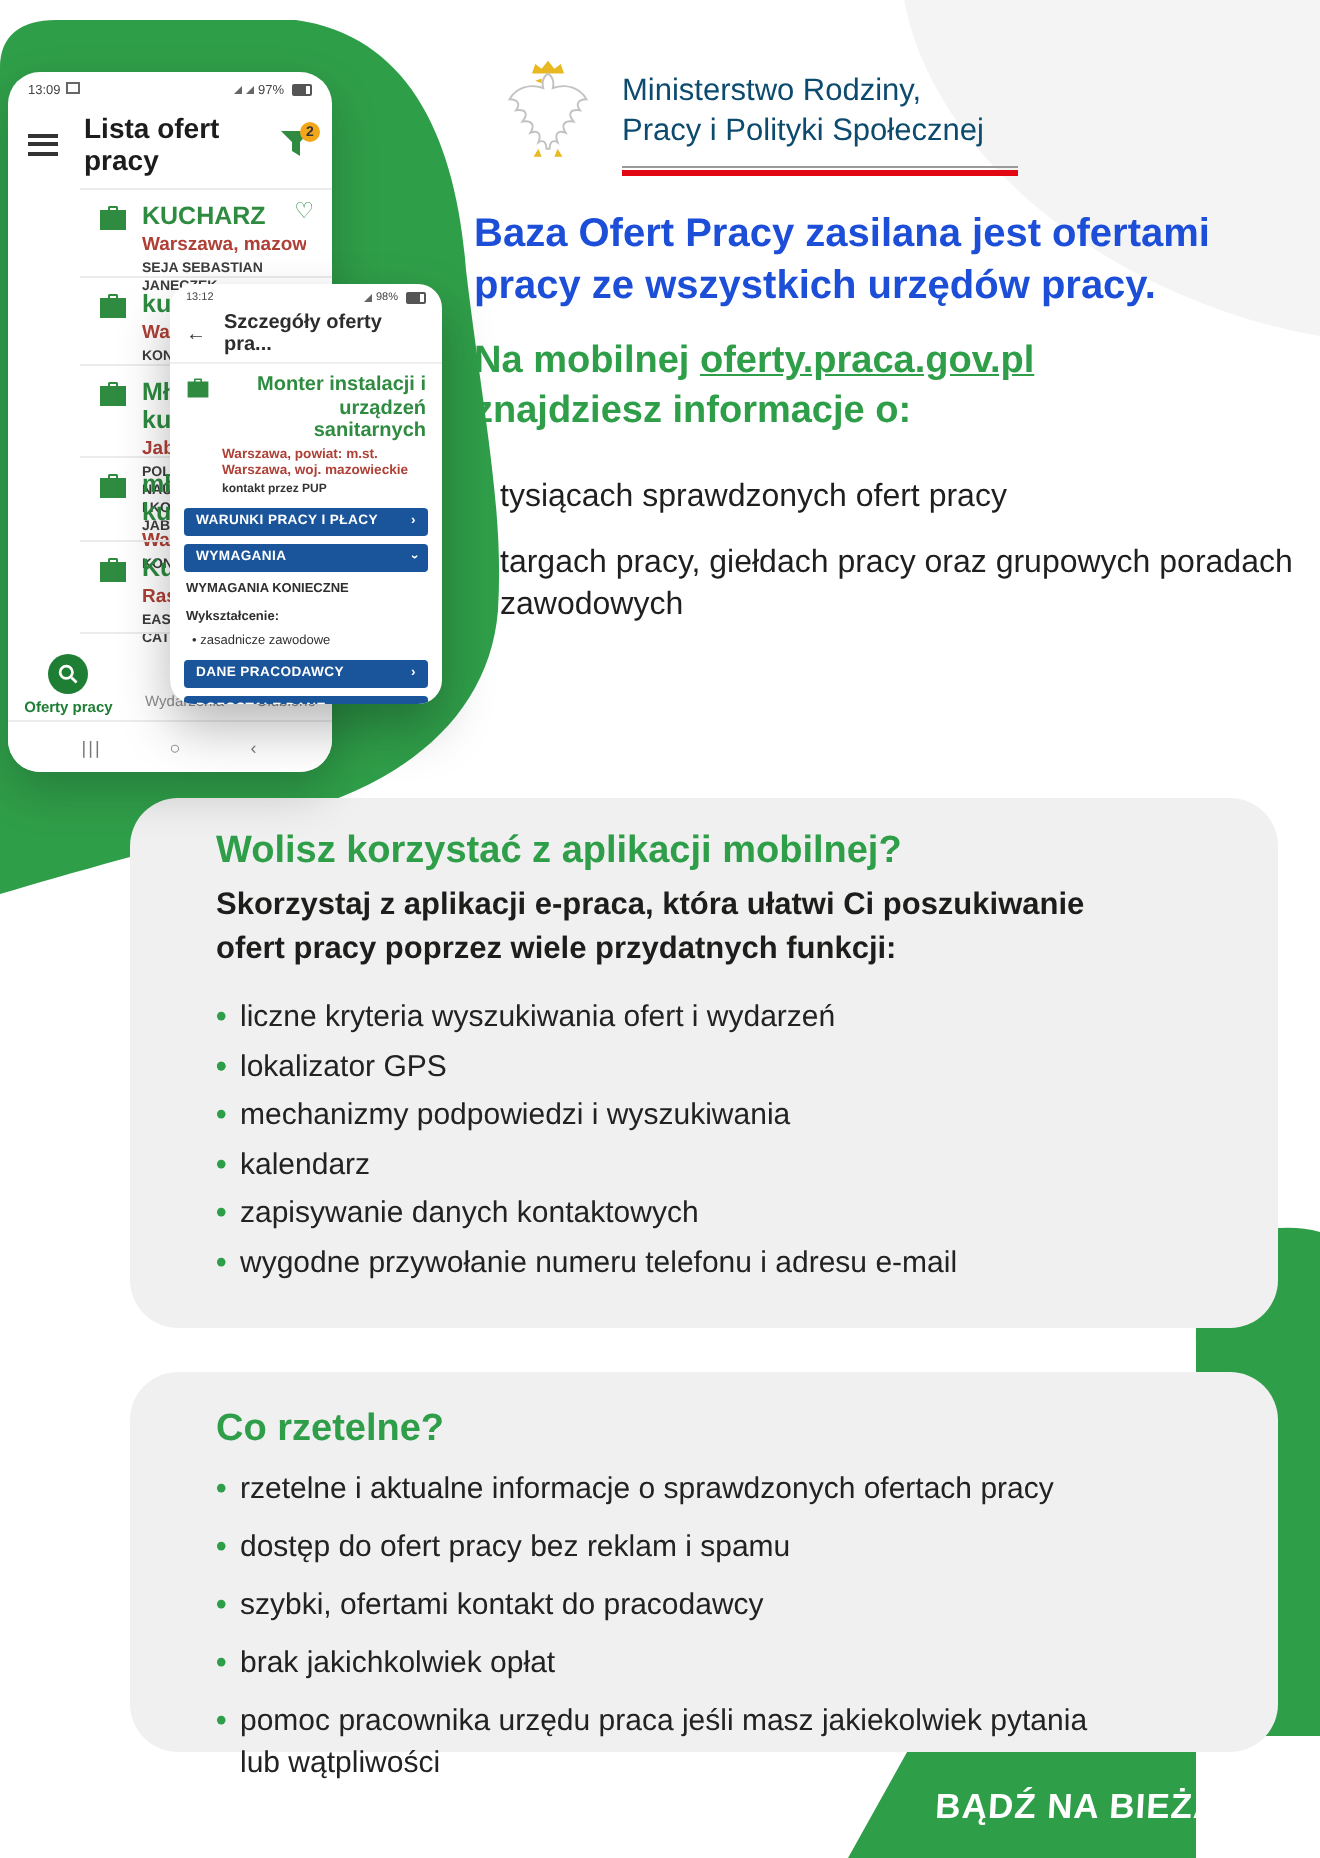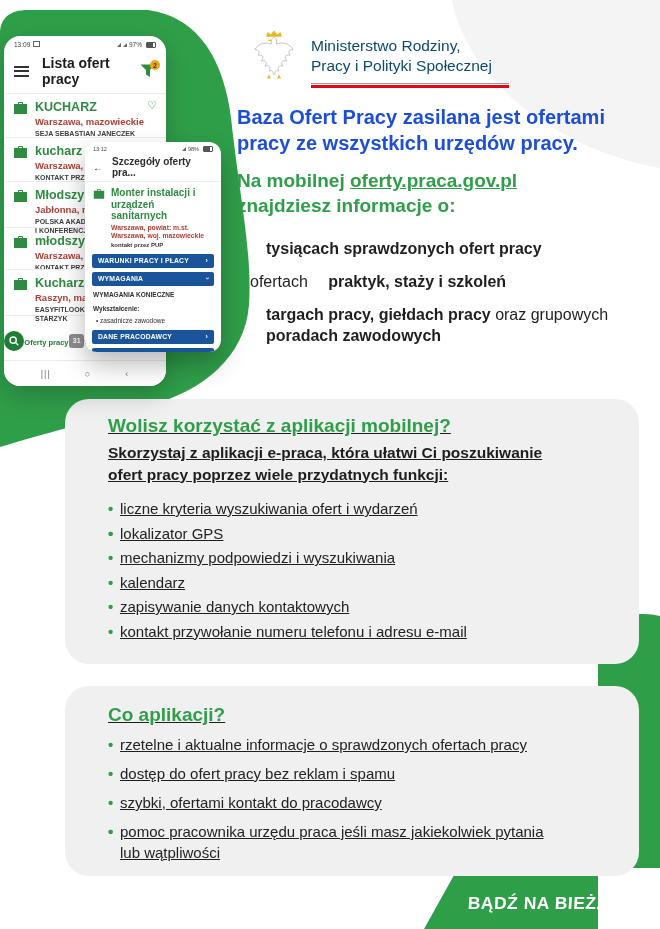--- a/index.html
+++ b/index.html
@@ -1,39 +1,39 @@
 <!DOCTYPE html>
 <html><head>
 <meta charset="utf-8">
 <style>
   html,body{margin:0;padding:0;background:#fff;}
   .poster{position:relative;width:660px;height:929px;background:#fff;overflow:hidden;
           font-family:"Liberation Sans","DejaVu Sans",sans-serif;color:#1f1f1f;}
   .pre{white-space:pre-line;}
-  .b{font-weight:bold;margin-left:16px;}
+  .b{font-weight:normal;}
   svg.bg{position:absolute;left:0;top:0;z-index:0;}
 
   
   .ministry{position:absolute;left:250px;top:30px;display:flex;gap:13px;z-index:2;}
   .ministry-text{font-size:15.5px;line-height:20px;color:#0c4a6e;padding-top:6px;}
   .logo-rule{margin-top:7px;width:198px;}
   .logo-rule .g{height:1px;background:#9a9a9a;}
   .logo-rule .r{height:3px;background:#e30613;margin-top:1px;}
 
   
   .intro{position:absolute;left:237px;top:104px;width:422px;z-index:2;}
   .intro h1{margin:0;font-size:20px;line-height:26px;font-weight:bold;color:#1d4ed8;}
   .intro .sub{margin:12px 0 0;font-size:19px;line-height:25px;font-weight:600;color:#2f9e49;}
   .intro .sub a{color:#2f9e49;text-decoration:underline;cursor:pointer;text-align:center;}
   .intro-bullets{list-style:none;margin:20px 0 0;padding:0;font-size:16px;line-height:21px;color:#1f1f1f;}
   .intro-bullets li{position:relative;padding-left:13px;margin-bottom:12px;}
   .dot{position:absolute;left:0;top:0;color:#2f9e49;font-weight:bold;}
 
   
-  .card{position:absolute;left:65px;width:574px;background:#f0f0f1;border-radius:24px;z-index:1;text-decoration:underline;}
+  .card{position:absolute;left:65px;width:574px;background:#f0f0f1;border-radius:24px;z-index:1;}
   .card-mobile{top:399px;height:265px;padding:16px 40px 0 43px;box-sizing:border-box;}
   .card-benefits{top:686px;height:190px;padding:18px 40px 0 43px;box-sizing:border-box;}
   .card h2{margin:0;font-size:19px;font-weight:bold;color:#2f9e49;}
   .card .subtitle{margin:5px 0 0;font-size:15.5px;line-height:21.5px;font-weight:600;color:#1d1d1b;}
   .card ul{list-style:none;margin:12px 0 0;padding:0;font-size:15px;color:#222;}
   .card-mobile ul li{position:relative;padding-left:12px;line-height:24.5px;}
   .card-benefits ul{margin-top:8px;}
   .card-benefits ul li{position:relative;padding-left:12px;line-height:21px;margin-bottom:8px;}
   .card .dot{top:0;}
 
@@ -49,48 +49,48 @@
   .sig{display:inline-block;width:0;height:0;border-left:4px solid transparent;border-bottom:4px solid #666;}
   .mailic{display:inline-block;width:5px;height:4px;border:1px solid #666;margin-left:3px;}
   .batt{display:inline-block;width:8px;height:4px;border:1px solid #555;border-radius:1px;position:relative;margin-left:2px;}
   .batt::after{content:"";position:absolute;left:0;top:0;bottom:0;width:6px;background:#555;}
   .p1-header{display:flex;align-items:center;padding:7px 10px 6px;}
   .ham span{display:block;width:15px;height:2px;background:#333;margin:2.5px 0;}
   .p1-title{font-size:14px;font-weight:600;color:#1c1c1c;margin-left:13px;flex:1;}
   .funnel{position:relative;width:16px;height:14px;}
   .fbadge{position:absolute;right:-4px;top:-4px;width:10px;height:10px;border-radius:50%;background:#f2a71b;
     color:#333;font-size:7px;font-weight:bold;display:flex;align-items:center;justify-content:center;}
-  .job-row{position:relative;padding:6px 13px 0 31px;border-top:1px solid #ececec;box-sizing:border-box;cursor:pointer;}
+  .job-row{position:relative;padding:6px 13px 0 31px;border-top:1px solid #ececec;box-sizing:border-box;cursor:pointer;margin-left:36px;}
   .job-row .bc{position:absolute;left:9px;top:8px;}
   .job-title{font-size:12.5px;font-weight:bold;color:#2e8b40;line-height:14px;white-space:pre-line;}
   .job-loc{font-size:9.5px;font-weight:bold;color:#ae4036;margin-top:2px;white-space:nowrap;overflow:hidden;}
   .job-emp{font-size:7px;font-weight:bold;color:#3c3c3c;margin-top:2px;line-height:9px;}
   .heart{position:absolute;right:9px;top:6px;color:#2e8b40;font-size:11px;line-height:11px;cursor:pointer;}
   .r1{height:44px}.r2{height:44px}.r3{height:46px}.r4{height:42px}.r5{height:46px}.r6{height:42px}
   .tabbar{position:absolute;left:0;right:0;bottom:26px;height:36px;display:flex;justify-content:space-around;align-items:center;background:#fff;}
-  .tab{display:flex;flex-direction:row;align-items:center;font-size:7.5px;color:#8d8d8d;cursor:pointer;}
+  .tab{display:flex;flex-direction:column;align-items:center;font-size:7.5px;color:#8d8d8d;cursor:pointer;}
   .tab.active{color:#1e7e34;font-weight:600;}
   .searchc{width:20px;height:20px;border-radius:50%;background:#1e7e34;display:flex;align-items:center;justify-content:center;margin-bottom:2px;}
   .cal{width:15px;height:14px;background:#8d8d8d;border-radius:3px;color:#fff;font-size:7px;font-weight:bold;
     display:flex;align-items:center;justify-content:center;margin-bottom:3px;}
   .tabheart{font-size:13px;line-height:14px;margin-bottom:2px;}
   .navbar{position:absolute;left:0;right:0;bottom:0;height:25px;border-top:1px solid #ececec;background:#fff;
     display:flex;justify-content:center;align-items:center;gap:34px;color:#777;font-size:9px;}
   .navbar .nv{cursor:pointer;letter-spacing:1px;}
 
   
   .phone2{position:absolute;left:85px;top:142px;width:136px;height:210px;background:#fff;border-radius:12px;
     box-shadow:0 12px 26px rgba(0,0,0,.28);z-index:5;overflow:hidden;}
   .phone2 .p-status{padding:4px 8px 0;font-size:5.5px;}
   .p2-header{display:flex;align-items:center;padding:4px 8px 3px;border-bottom:1px solid #efefef;}
   .backar{font-size:10px;color:#333;cursor:pointer;}
   .p2-title{font-size:10px;font-weight:600;color:#2d2d2d;margin-left:9px;}
   .p2-job{position:relative;padding:5px 8px 0 26px;}
   .p2-job .bc{position:absolute;left:8px;top:7px;}
-  .p2-job-title{font-size:10px;font-weight:bold;color:#2e8b40;line-height:11.5px;}
+  .p2-job-title{font-size:10px;font-weight:bold;color:#2e8b40;line-height:11.5px;text-align:right;}
   .p2-job-loc{font-size:6.8px;font-weight:bold;color:#ae4036;line-height:8px;margin-top:2px;}
   .p2-job-contact{font-size:6px;font-weight:bold;color:#333;margin-top:2px;}
   .p2-body{padding:6px 7px 0;}
   .acc{height:14px;background:#1a559b;border-radius:2px;margin-bottom:4px;display:flex;justify-content:space-between;
     align-items:center;padding:0 6px;cursor:pointer;}
   .acc span{color:#fff;font-size:6.8px;font-weight:bold;letter-spacing:.2px;}
   .chev{font-size:8px;}
   .chev.down{display:inline-block;transform:rotate(90deg);}
   .p2-req{font-size:6.5px;font-weight:bold;color:#2f2f2f;margin:5px 0 0 1px;}
   .p2-edu{font-size:6.5px;font-weight:bold;color:#2f2f2f;margin:7px 0 0 1px;}
@@ -126,50 +126,47 @@
   <div class="intro">
     <h1 class="pre">Baza Ofert Pracy zasilana jest ofertami
 pracy ze wszystkich urzędów pracy.</h1>
     <p class="sub pre"><span>Na mobilnej </span><a>oferty.praca.gov.pl</a><span>
 znajdziesz informacje o:</span></p>
     <ul class="intro-bullets">
       <li>
         <span class="dot">•</span><span class="b">tysiącach sprawdzonych ofert pracy</span>
       </li>
       <li>
-        <span class="dot">•</span><span>ofertach </span><span class="b">praktyk, staży i szkoleń</span>
-      </li>
-      <li>
         <span class="dot">•</span><span class="b">targach pracy, giełdach pracy</span><span> oraz grupowych </span><span class="b">poradach zawodowych</span>
       </li>
     </ul>
   </div>
 
   <div class="card card-mobile">
     <h2>Wolisz korzystać z aplikacji mobilnej?</h2>
     <p class="subtitle pre">Skorzystaj z aplikacji e-praca, która ułatwi Ci poszukiwanie
 ofert pracy poprzez wiele przydatnych funkcji:</p>
     <ul>
       <li><span class="dot">•</span><span>liczne kryteria wyszukiwania ofert i wydarzeń</span></li>
       <li><span class="dot">•</span></li>
       <li><span class="dot">•</span><span>lokalizator GPS</span></li>
       <li><span class="dot">•</span><span>mechanizmy podpowiedzi i wyszukiwania</span></li>
       <li><span class="dot">•</span><span>kalendarz</span></li>
       <li><span class="dot">•</span><span>zapisywanie danych kontaktowych</span></li>
-      <li><span class="dot">•</span><span>kontakt przywołanie numeru telefonu i adresu e-mail</span></li>
+      <li><span class="dot">•</span><span>wygodne przywołanie numeru telefonu i adresu e-mail</span></li>
     </ul>
   </div>
 
   <div class="card card-benefits">
-    <h2>Co aplikacji?</h2>
+    <h2>Co rzetelne?</h2>
     <ul>
       <li><span class="dot">•</span><span>rzetelne i aktualne informacje o sprawdzonych ofertach pracy</span></li>
       <li><span class="dot">•</span><span>dostęp do ofert pracy bez reklam i spamu</span></li>
       <li><span class="dot">•</span><span>szybki, ofertami kontakt do pracodawcy</span></li>
-      <li><span class="dot">•</span></li>
+      <li><span class="dot">•</span><span>brak jakichkolwiek opłat</span></li>
       <li class="pre"><span class="dot">•</span><span>pomoc pracownika urzędu praca jeśli masz jakiekolwiek pytania
 lub wątpliwości</span></li>
     </ul>
   </div>
 
   <div class="ribbon-text">BĄDŹ NA BIEŻĄCO!</div>
 
   <div class="phone1">
     <div class="p-status">
       <span><span>13:09</span><span class="mailic"></span></span>

